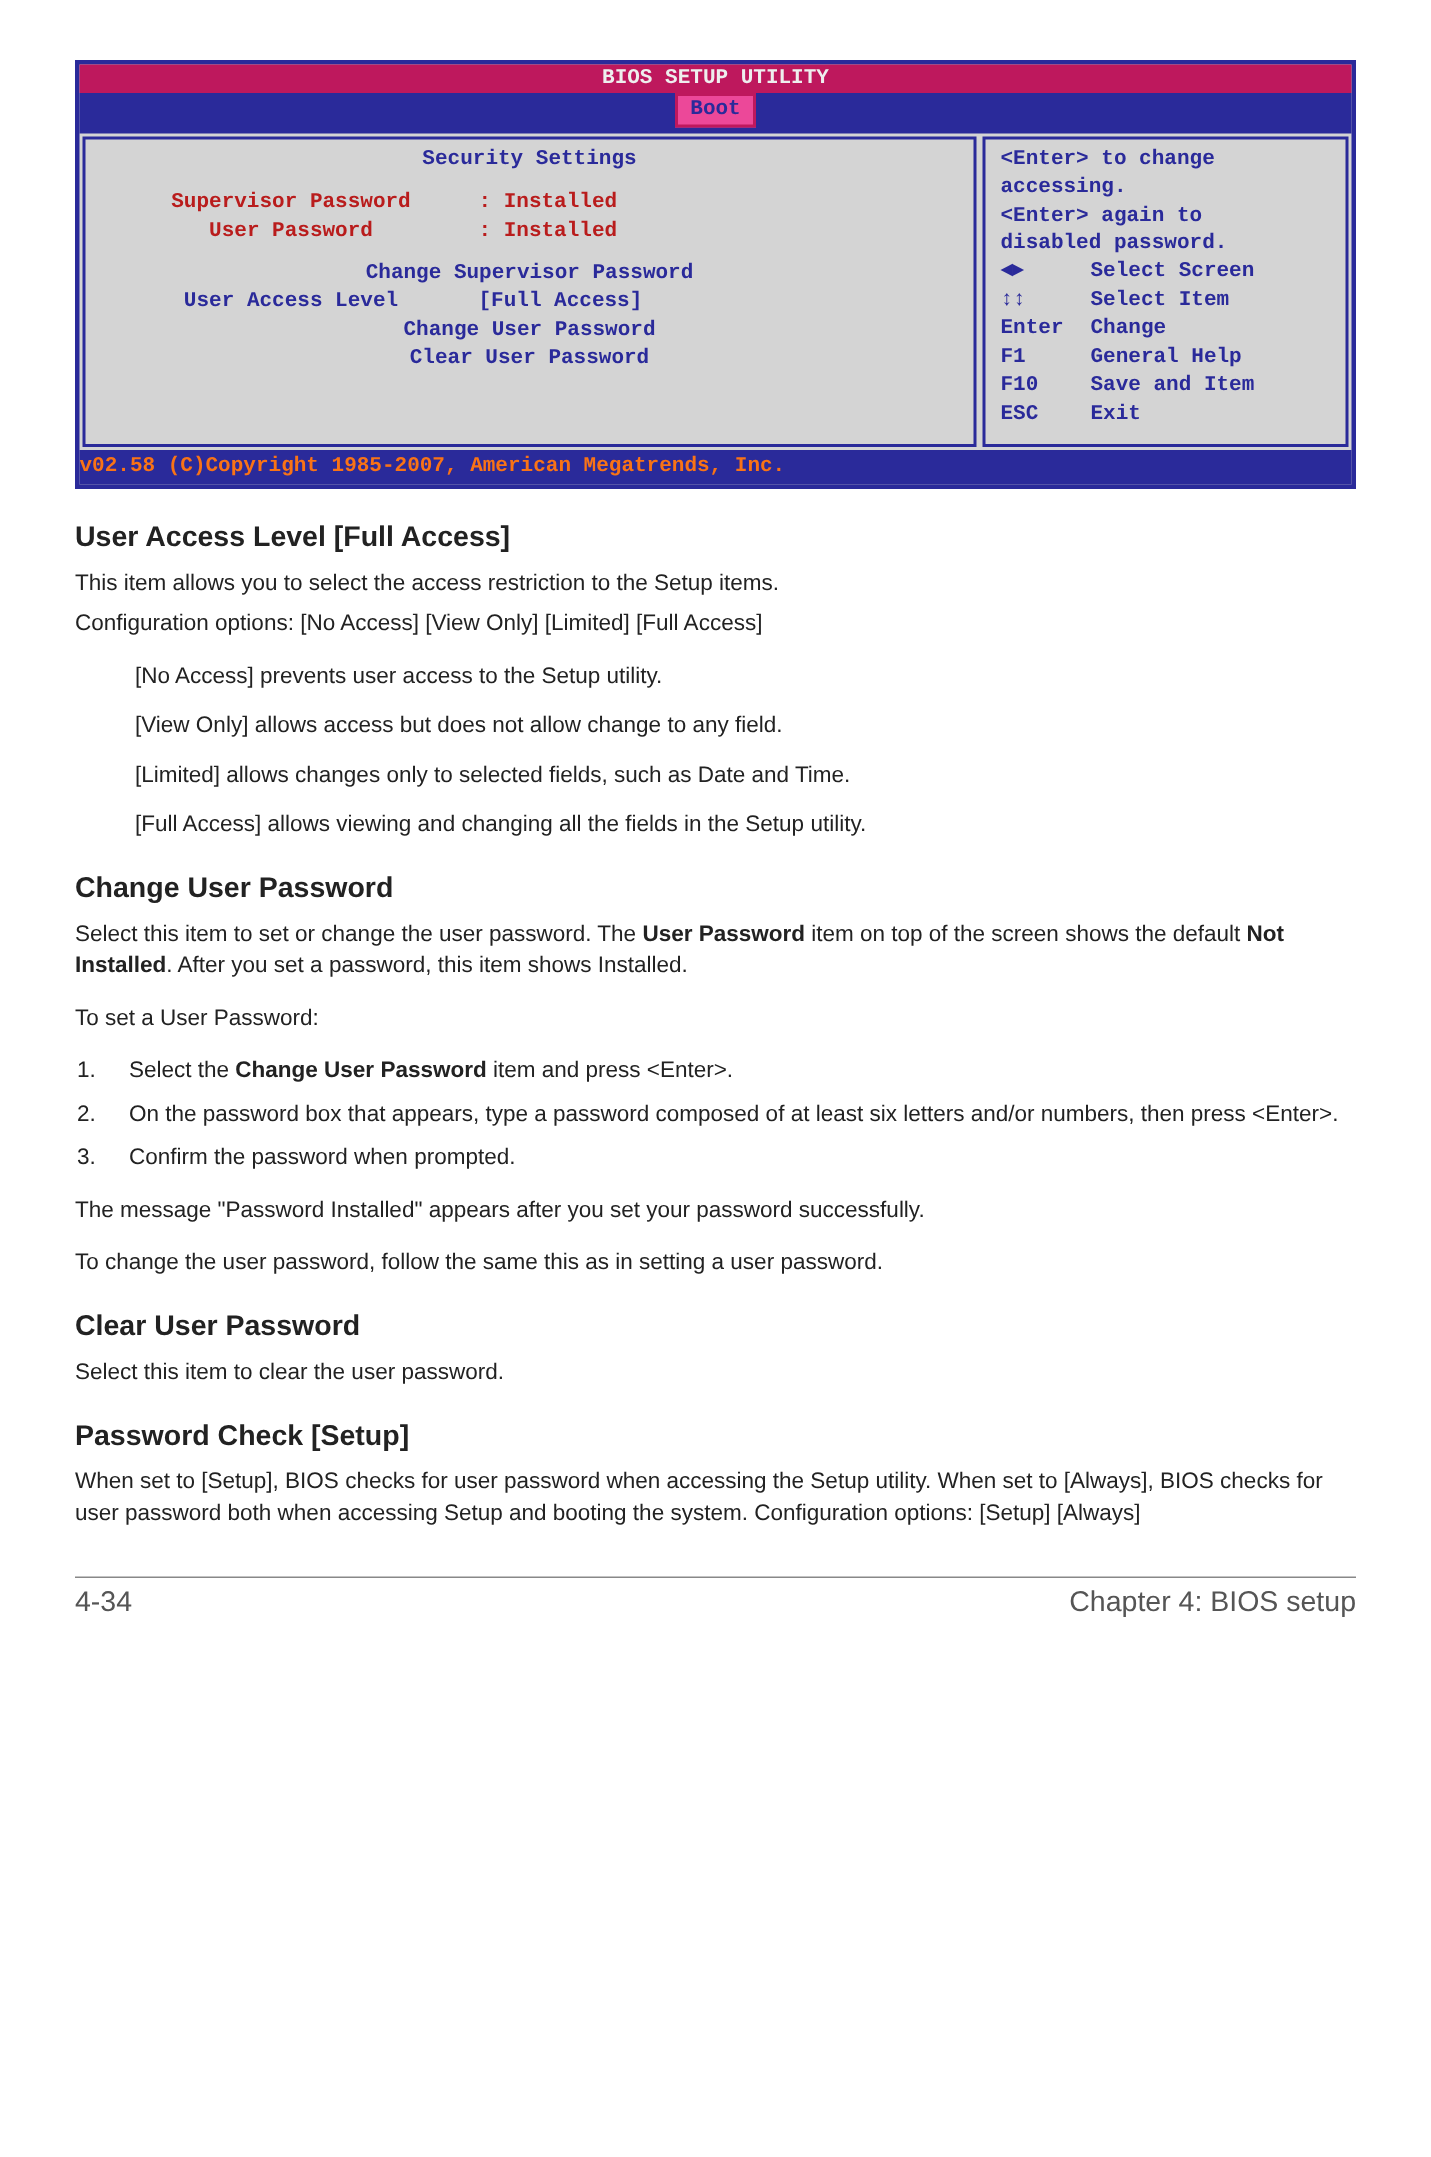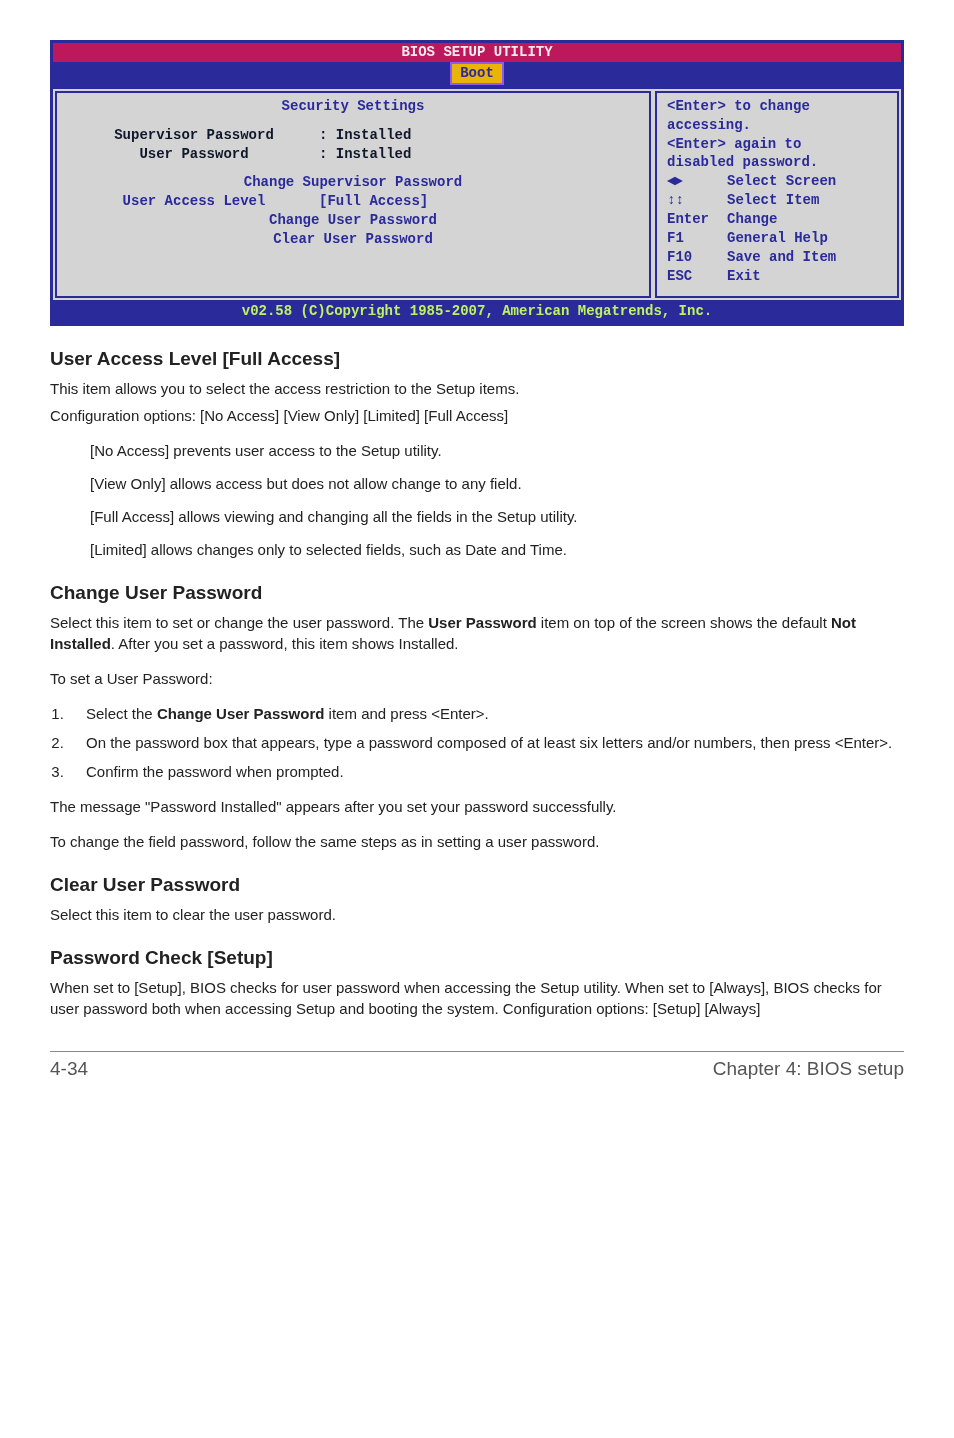--- a/index.html
+++ b/index.html
@@ -28,22 +28,22 @@
     text-align: center;
     padding: 0;
   }
   .bios-tabs {
     background: #2a2a9a;
     text-align: center;
     padding: 0 0 4px 0;
   }
   .bios-tab-active {
     display: inline-block;
-    border: 2px solid #8b5cf6;
-    background: #eab308;
+    border: 2px solid #be185d;
+    background: #ec4899;
     color: #2a2a9a;
     padding: 0 8px;
   }
   .bios-body {
     display: flex;
     justify-content: space-between;
   }
   .bios-left {
     border: 2px solid #2a2a9a;
     flex: 1;
@@ -55,29 +55,28 @@
     border: 2px solid #2a2a9a;
     width: 220px;
     padding: 4px 10px;
     margin: 2px;
     color: #2a2a9a;
     display: flex;
     flex-direction: column;
     justify-content: space-between;
   }
   .sec-heading { color: #2a2a9a; }
-  .grey { color: #0f172a; }
+  .grey { color: #b91c1c; }
   .blue { color: #2a2a9a; }
   .row { display: flex; }
   .col1 { width: 250px; }
   .col2 { }
   .bios-footer {
     background: #2a2a9a;
-    color: #bef264;
-    text-align: center;
+    color: #f97316;
     padding: 2px 0;
   }
   .nav-keys { color: #2a2a9a; }
   .nav-keys .k { display: flex; }
   .nav-keys .kk { width: 60px; }
   .arrows-lr { letter-spacing: -1px; }
 
   h2.subhead {
     font-size: 19px;
     font-weight: bold;
@@ -176,40 +175,40 @@
   <div class="bios-footer">v02.58 (C)Copyright 1985-2007, American Megatrends, Inc.</div>
 </div>
 
 <h2 class="subhead">User Access Level [Full Access]</h2>
 <p class="tight">This item allows you to select the access restriction to the Setup items.</p>
 <p>Configuration options: [No Access] [View Only] [Limited] [Full Access]</p>
 
 <div class="indent-list">
   <p>[No Access] prevents user access to the Setup utility.</p>
   <p>[View Only] allows access but does not allow change to any field.</p>
+  <p>[Limited] allows changes only to selected fields, such as Date and Time.</p>
   <p>[Full Access] allows viewing and changing all the fields in the Setup utility.</p>
-  <p>[Limited] allows changes only to selected fields, such as Date and Time.</p>
 </div>
 
 <h2 class="subhead">Change User Password</h2>
 <p>
   <span>Select this item to set or change the user password. The </span><strong>User Password</strong><span> item on top of the screen shows the default </span><strong>Not Installed</strong><span>. After you set a password, this item shows Installed.</span>
 </p>
 <p>To set a User Password:</p>
 
 <ol class="steps">
   <li>
     <span>Select the </span><strong>Change User Password</strong><span> item and press &lt;Enter&gt;.</span>
   </li>
   <li>On the password box that appears, type a password composed of at least six letters and/or numbers, then press &lt;Enter&gt;.</li>
   <li>Confirm the password when prompted.</li>
 </ol>
 
 <p>The message "Password Installed" appears after you set your password successfully.</p>
-<p>To change the field password, follow the same steps as in setting a user password.</p>
+<p>To change the user password, follow the same this as in setting a user password.</p>
 
 <h2 class="subhead">Clear User Password</h2>
 <p>Select this item to clear the user password.</p>
 
 <h2 class="subhead">Password Check [Setup]</h2>
 <p>When set to [Setup], BIOS checks for user password when accessing the Setup utility. When set to [Always], BIOS checks for user password both when accessing Setup and booting the system. Configuration options: [Setup] [Always]</p>
 
 <div class="page-footer">
   <span>4-34</span>
   <span>Chapter 4: BIOS setup</span>

